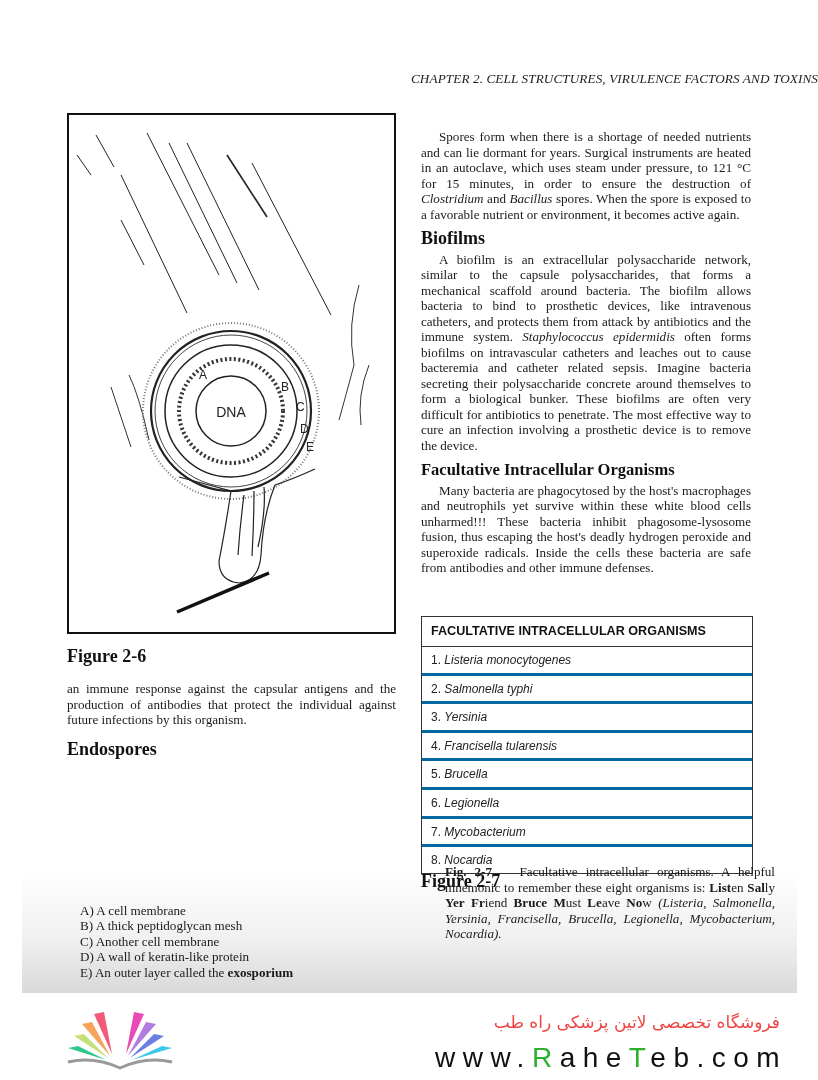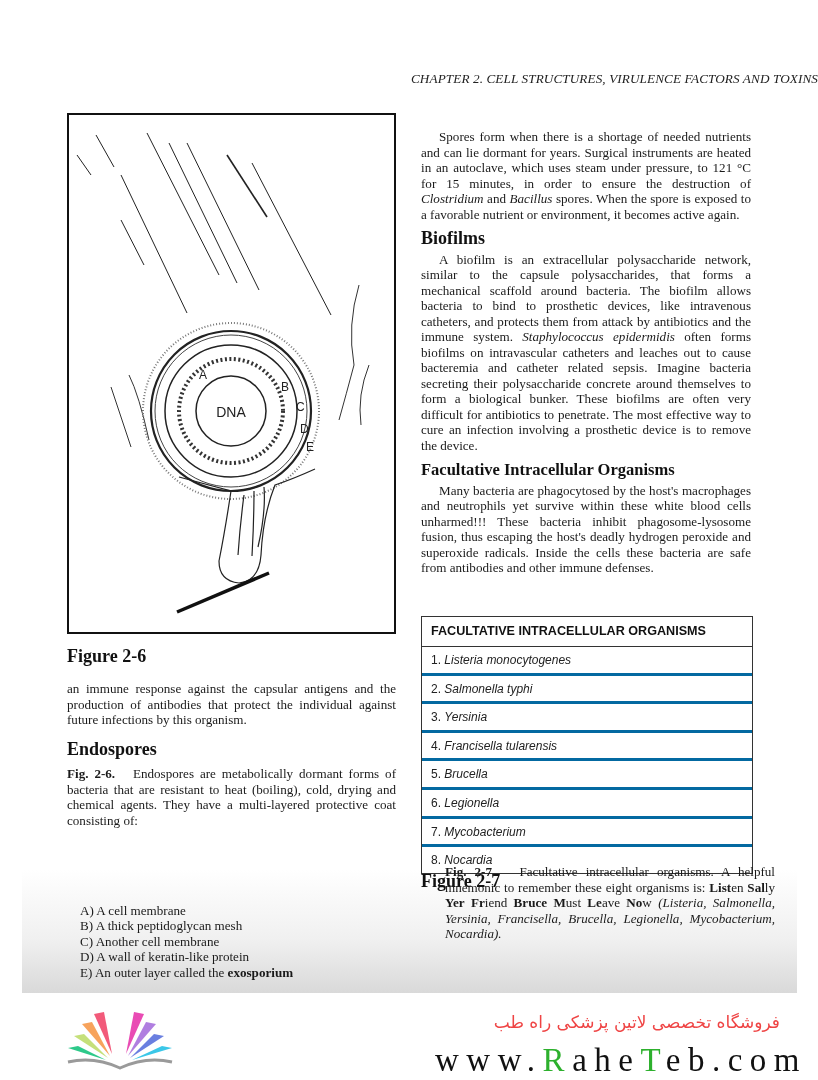--- a/index.html
+++ b/index.html
@@ -19,21 +19,21 @@
   .org-table { position:absolute; left:421px; top:616px; width:330px; border:1.5px solid #333; border-collapse:collapse; }
   .org-table .thead { height:29px; border-bottom:1.5px solid #333; font-family:"Liberation Sans", sans-serif; font-weight:bold;
           font-size:12.6px; line-height:29px; padding-left:9px; color:#111; }
   .org-table .row { height:25.6px; border-bottom:3px solid #0369a1; font-family:"Liberation Sans", sans-serif; font-size:12px;
           line-height:26px; padding-left:9px; color:#222; }
   .org-table .row:last-child { border-bottom:none; }
   .org-table .row i { font-style:italic; }
   .list-items { position:absolute; left:80px; top:903px; font-family:"Liberation Serif", serif; font-size:13.1px; line-height:15.4px; }
   .logo { position:absolute; left:64px; top:1010px; width:112px; height:62px; }
   .wm-fa { position:absolute; right:38px; top:1012px; font-family:"DejaVu Sans", sans-serif; font-size:17px; color:#ef4444; direction:rtl; }
-  .wm-url { position:absolute; left:435px; top:1042px; font-family:Liberation Serif, serif; font-size:33px; letter-spacing:7.5px; color:#111; }
+  .wm-url { position:absolute; left:435px; top:1042px; font-family:Liberation Sans, sans-serif; font-size:28px; letter-spacing:7.5px; color:#111; }
   .wm-url .g { color:#2db02d; }
   b { font-weight:bold; }
 </style>
 </head>
 <body>
 
 <div class="page"></div>
 
 <div class="running-head">CHAPTER 2.  CELL STRUCTURES, VIRULENCE FACTORS AND TOXINS</div>
 
@@ -80,21 +80,20 @@
     </g>
     <line x1="108" y1="497" x2="200" y2="458" stroke="#111" stroke-width="3.5"></line>
   </svg>
 </div>
 
 <div class="figlabel" style="left:67px; top:646px;">Figure 2-6</div>
 
 <div class="col" style="left:67px; top:681px; width:329px;">
   <p class="p">an immune response against the capsular antigens and the production of antibodies that protect the individual against future infections by this organism.</p>
   <h2 style="margin-top:14px; margin-bottom:8px;">Endospores</h2>
-  <p class="p" style="margin-top:9px;"><b>Fig. 2-6.</b><span style="white-space:pre-wrap;">   Endospores are metabolically dormant forms of bacteria that are resistant to heat (boiling), cold, drying and chemical agents. They have a multi-layered protective coat consisting of:</span></p>
 </div>
 
 <div class="list-items">
   <div>A) A cell membrane</div>
   <div>B) A thick peptidoglycan mesh</div>
   <div>C) Another cell membrane</div>
   <div>D) A wall of keratin-like protein</div>
   <div><span>E) An outer layer called the </span><b>exosporium</b></div>
 </div>
 

